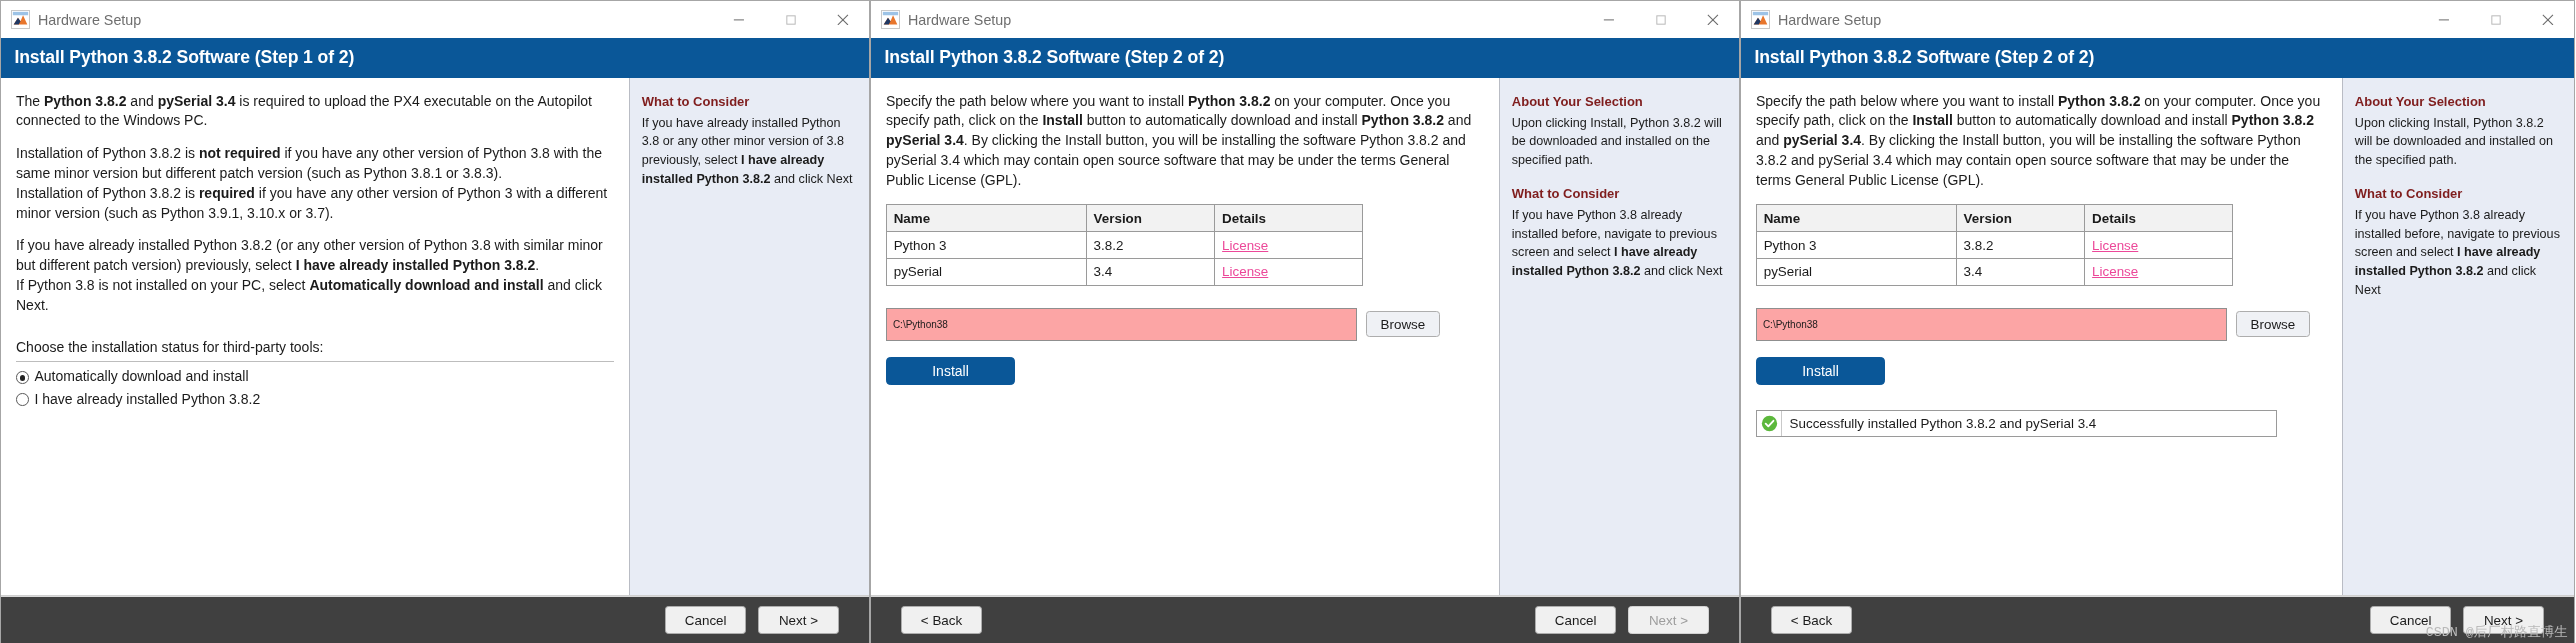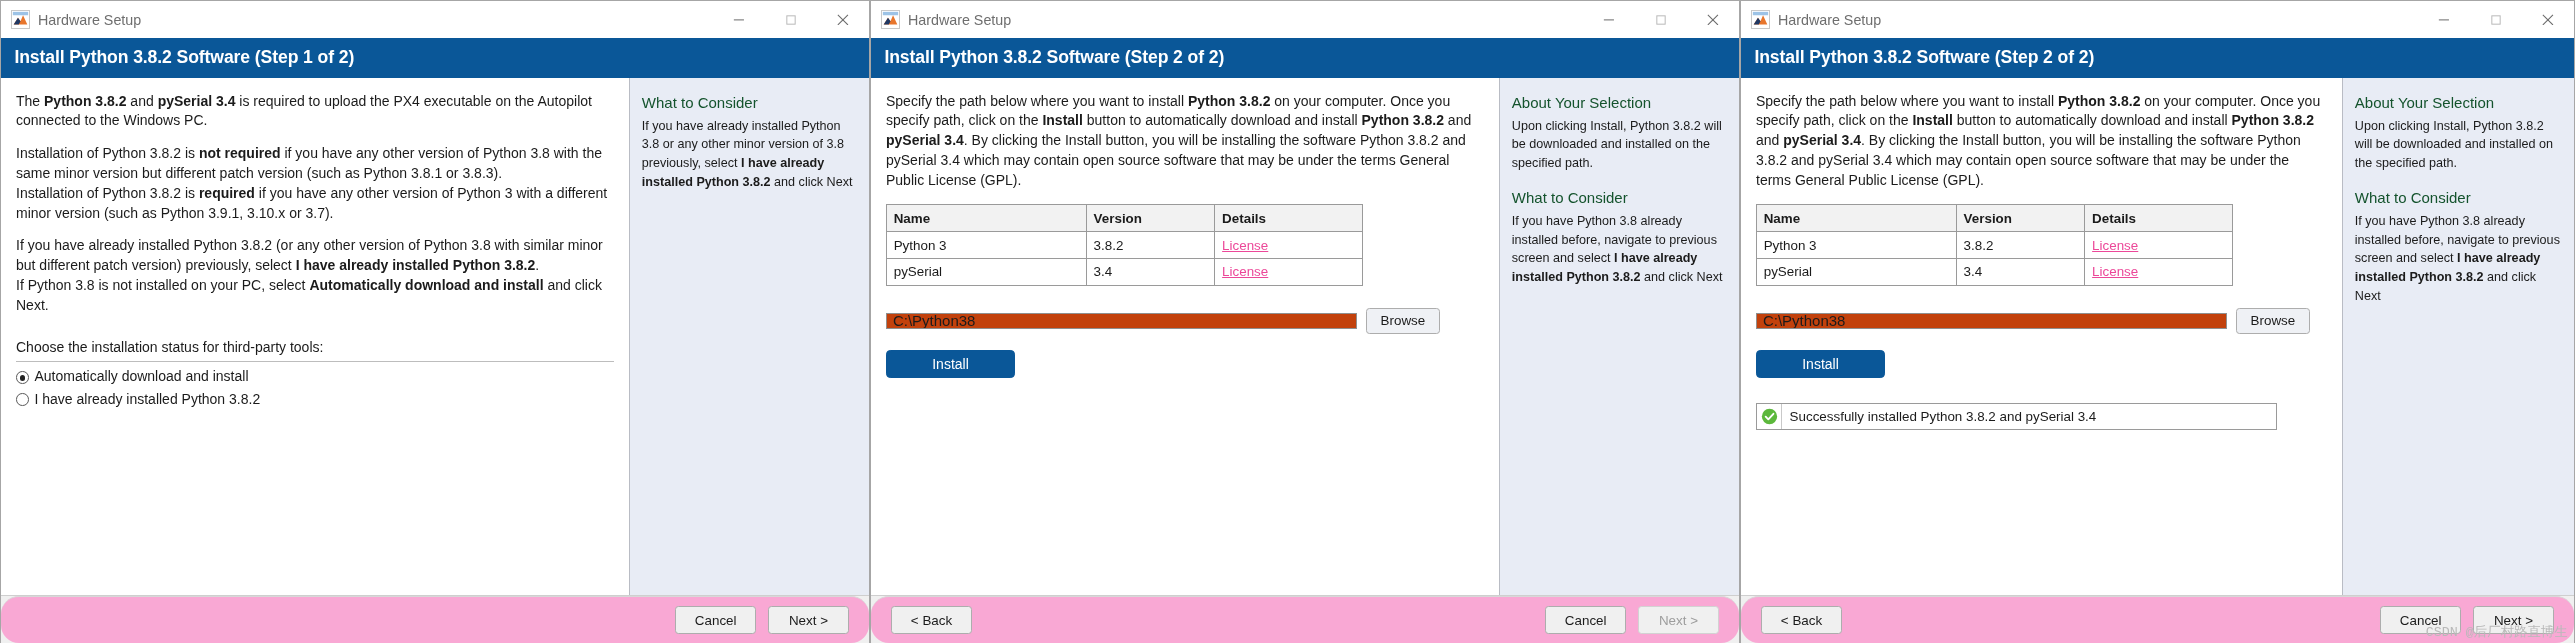--- a/index.html
+++ b/index.html
@@ -105,23 +105,23 @@
     padding: 13.4px 11.8px 8.4px 11.8px;
     font-size: 12.6px;
     color: #1b1b1b;
     line-height: 1.5;
   }
   .win1 .side-pane { width: 240px; }
   .win2 .side-pane { width: 240px; }
   .win3 .side-pane { width: 232px; }
 
   .side-head {
-    color: #14532d;
-    font-weight: normal;
-    font-size: 15px;
+    color: #7f1d1d;
+    font-weight: bold;
+    font-size: 13px;
     margin-bottom: 2.5px;
   }
   .side-p { margin: 0 0 13.4px 0; }
   .side-p:last-child { margin-bottom: 0; }
 
   p.para { margin: 0 0 12.6px 0; }
   p.para.tight { margin-bottom: 0; }
   .b { font-weight: bold; }
 
   
@@ -189,24 +189,24 @@
   }
 
   
   .path-row {
     display: flex;
     align-items: center;
     margin-top: 22px;
   }
   .path-input {
     width: 471px;
-    height: 16px;
+    height: 33px;
     border: 0.8px solid #8f8f8f;
-    background: #c2410c;
-    font-size: 15px;
+    background: #fca5a5;
+    font-size: 10px;
     font-family: "Liberation Sans", sans-serif;
     padding: 0 5.9px;
     color: #1b1b1b;
     outline: none;
   }
   .btn {
     font-family: "Liberation Sans", sans-serif;
     font-size: 13.4px;
     color: #1b1b1b;
     background: #f0f0f0;
@@ -257,26 +257,25 @@
     display: flex; align-items: center;
     padding-left: 7.6px;
     font-size: 13.4px;
     color: #1b1b1b;
     text-align: right;
   }
 
   
   .footer {
     flex: 0 0 47px;
-    background: #f9a8d4;
+    background: #404040;
     display: flex;
     align-items: center;
-    padding: 0 20px;
+    padding: 0 30px;
     border-top: 0.8px solid #d8d8d8;
-    border-radius: 18px;
   }
   .foot-left { display: flex; gap: 11.8px; }
   .foot-right { margin-left: auto; display: flex; gap: 11.8px; }
   .btn-nav { width: 81px; height: 28.6px; padding: 0; }
 
   
   .watermark {
     position: absolute;
     right: 8.4px;
     bottom: 3.4px;

